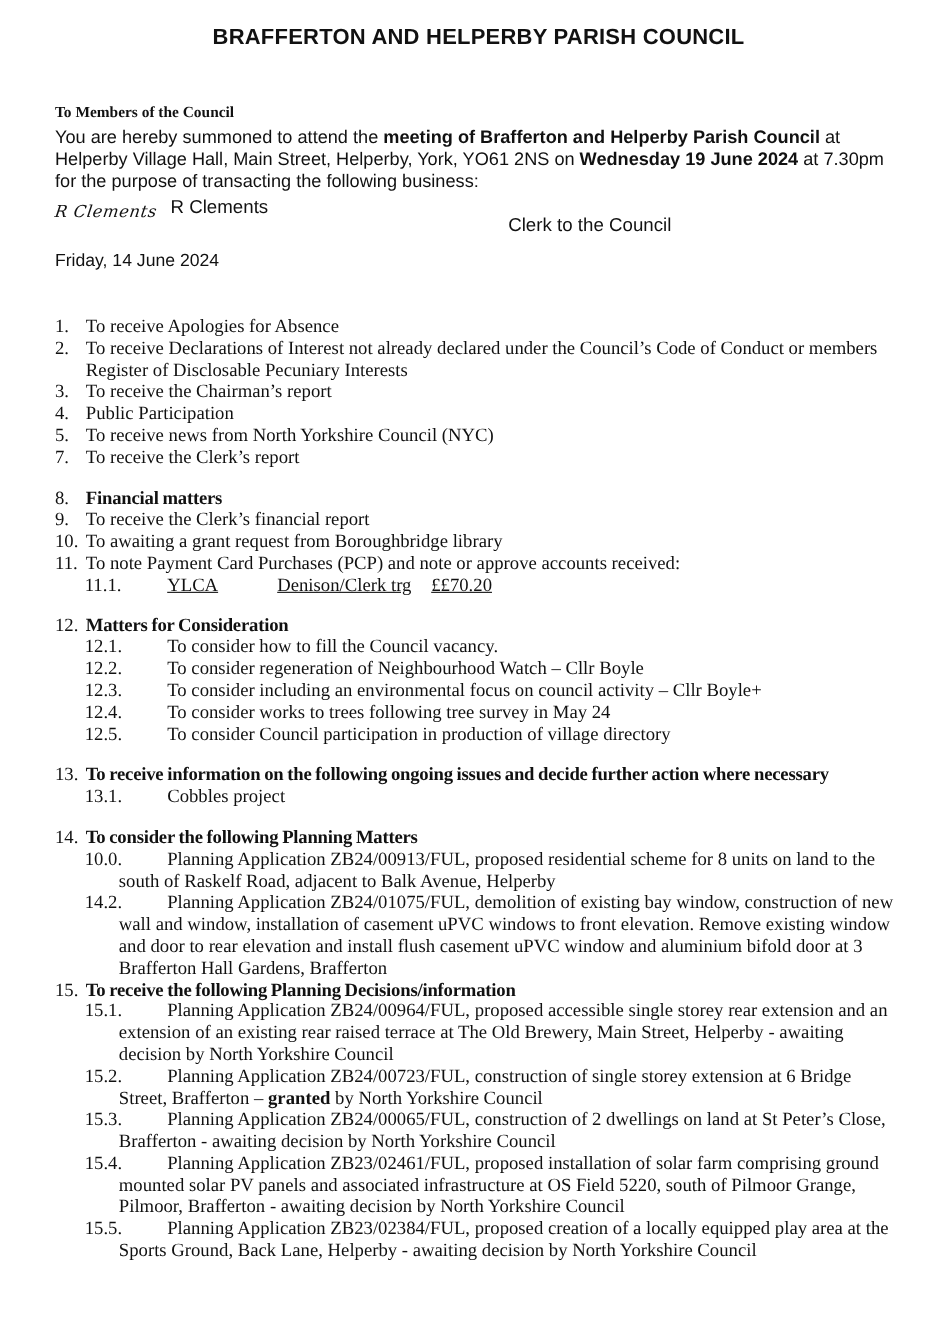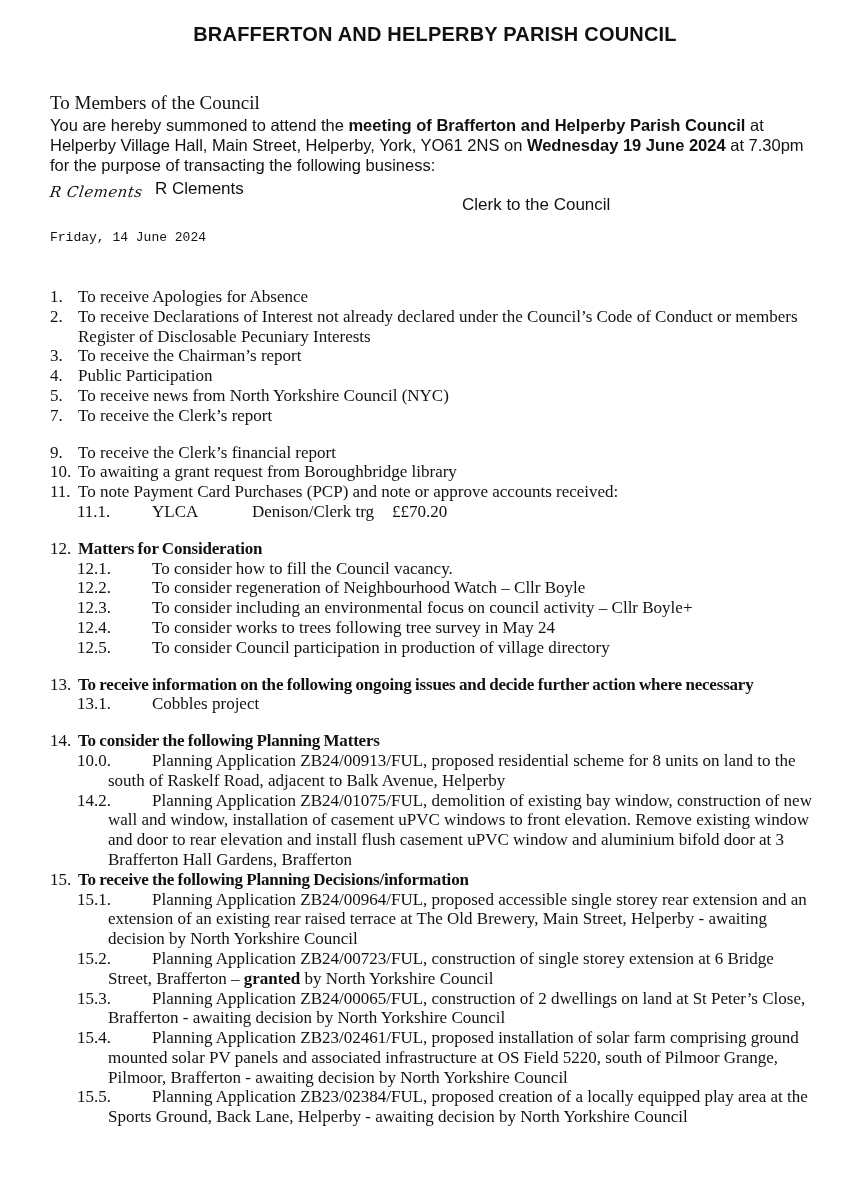--- a/index.html
+++ b/index.html
@@ -16,22 +16,22 @@
     margin: 23px 0 0 0;
     text-align: center;
     font-family: "Liberation Sans", "DejaVu Sans", sans-serif;
     font-weight: bold;
     font-size: 20px;
     letter-spacing: 0.2px;
   }
 
   .salutation {
     margin: 47px 0 0 0;
-    font-weight: normal;
-    font-size: 19px;
+    font-weight: bold;
+    font-size: 14px;
     line-height: 20px;
   }
 
   .summons {
     margin: 2px 0 0 0;
     font-family: "Liberation Sans", "DejaVu Sans", sans-serif;
     font-size: 16.5px;
     line-height: 20px;
   }
 
@@ -49,35 +49,35 @@
     font-style: italic;
     font-size: 15px;
     transform: skewX(-8deg);
     letter-spacing: 0.5px;
   }
   .sig-name { position: absolute; left: 105px; top: 0; }
   .sig-role { position: absolute; left: 412px; top: 16px; }
 
   .date-line {
     margin: 26px 0 0 0;
-    font-family: Liberation Mono, monospace;
-    font-size: 13px;
+    font-family: Liberation Sans, sans-serif;
+    font-size: 16px;
     line-height: 20px;
   }
 
   ol.agenda { list-style: none; margin: 39px 0 0 0; padding: 0; }
   .item { line-height: 19.8px; }
   .item .num { display: inline-block; text-indent: 0; }
   .lvl1 { margin-left: 28px; text-indent: -28px; }
   .lvl1 .num { width: 28px; }
   .lvl2 { margin-left: 58px; text-indent: -31px; }
   .lvl2 .num { width: 75px; }
   .lvl1.heading b { letter-spacing: -0.2px; word-spacing: -0.6px; }
   .spacer { height: 17px; }
-  .col { display: inline-block; text-indent: 0; }
+  .col { display: inline-block; text-indent: 0; text-decoration: underline; }
   .col0 { width: 100px; }
   .col1 { width: 140px; }
 </style>
 </head>
 <body>
 
 <div class="page">
 
   <h1 class="doc-title">BRAFFERTON AND HELPERBY PARISH COUNCIL</h1>
 
@@ -94,20 +94,21 @@
   <p class="date-line">Friday, 14 June 2024</p>
 
   <ol class="agenda" id="agenda">
       <li class="item lvl1"><span class="num">1.</span><span class="txt"><span>To receive Apologies for Absence</span></span></li>
       <li class="item lvl1"><span class="num">2.</span><span class="txt"><span>To receive Declarations of Interest not already declared under the Council’s Code of Conduct or members Register of Disclosable Pecuniary Interests</span></span></li>
       <li class="item lvl1"><span class="num">3.</span><span class="txt"><span>To receive the Chairman’s report</span></span></li>
       <li class="item lvl1"><span class="num">4.</span><span class="txt"><span>Public Participation</span></span></li>
       <li class="item lvl1"><span class="num">5.</span><span class="txt"><span>To receive news from North Yorkshire Council (NYC)</span></span></li>
       <li class="item lvl1"><span class="num">7.</span><span class="txt"><span>To receive the Clerk’s report</span></span></li>
       <li class="spacer"></li>
+      <li class="item lvl1 heading"><span class="num">8.</span><span class="txt"><b>Financial matters</b></span></li>
       <li class="item lvl1"><span class="num">9.</span><span class="txt"><span>To receive the Clerk’s financial report</span></span></li>
       <li class="item lvl1"><span class="num">10.</span><span class="txt"><span>To awaiting a grant request from Boroughbridge library</span></span></li>
       <li class="item lvl1"><span class="num">11.</span><span class="txt"><span>To note Payment Card Purchases (PCP) and note or approve accounts received:</span></span></li>
       <li class="item lvl2"><span class="num">11.1.</span><span class="col col0">YLCA</span><span class="col col1">Denison/Clerk trg</span><span class="col col2">££70.20</span></li>
       <li class="spacer"></li>
       <li class="item lvl1 heading"><span class="num">12.</span><span class="txt"><b>Matters for Consideration</b></span></li>
       <li class="item lvl2"><span class="num">12.1.</span><span class="txt"><span>To consider how to fill the Council vacancy.</span></span></li>
       <li class="item lvl2"><span class="num">12.2.</span><span class="txt"><span>To consider regeneration of Neighbourhood Watch – Cllr Boyle</span></span></li>
       <li class="item lvl2"><span class="num">12.3.</span><span class="txt"><span>To consider including an environmental focus on council activity – Cllr Boyle+</span></span></li>
       <li class="item lvl2"><span class="num">12.4.</span><span class="txt"><span>To consider works to trees following tree survey in May 24</span></span></li>

